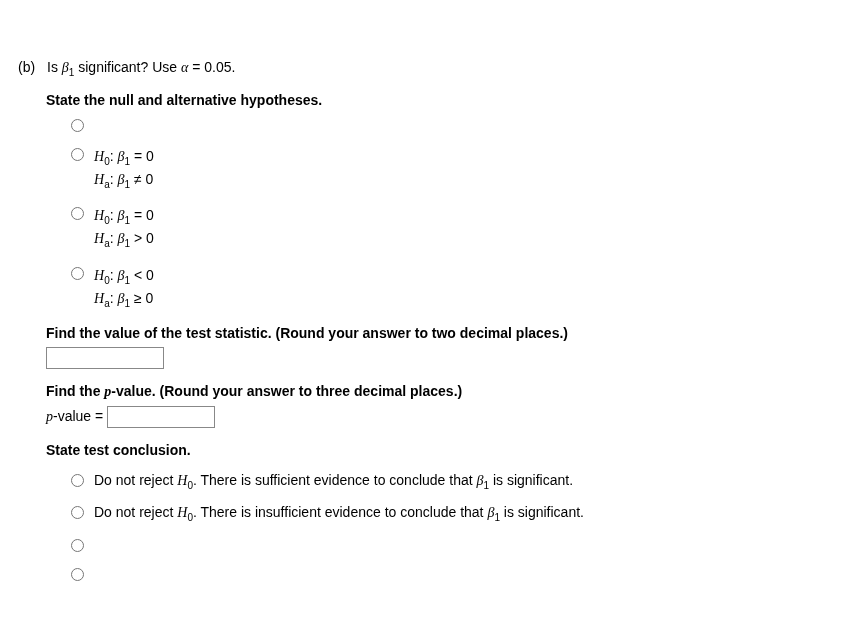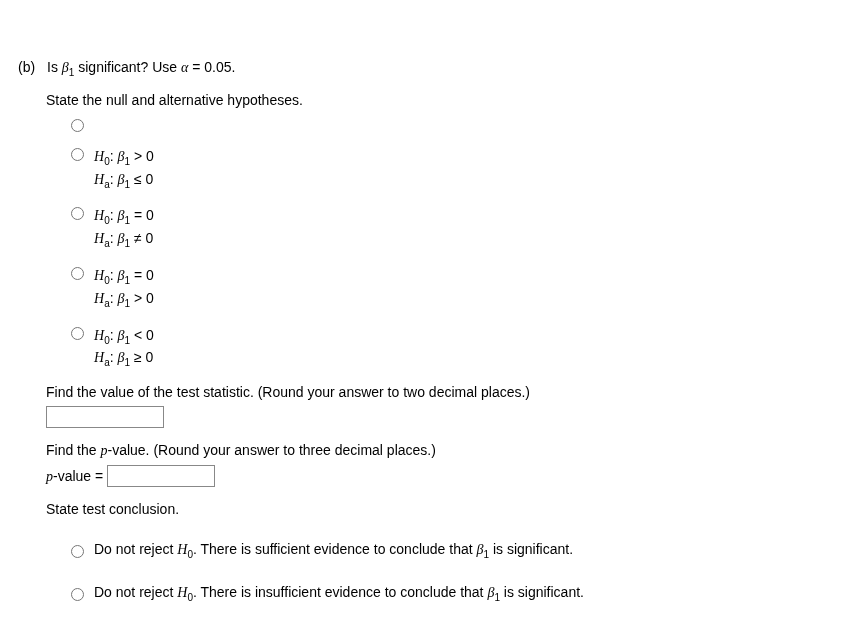--- a/index.html
+++ b/index.html
@@ -15,20 +15,21 @@
     .part-label {
       display: inline-block;
       margin-right: 8px;
     }
     .question-line {
       margin-bottom: 14px;
       margin-top: 47px;
     }
     .sub-prompt {
       margin: 12px 0 6px 28px;
+      font-weight: bold;
     }
     .options-group {
       margin-left: 48px;
     }
     .radio-option {
       margin: 9px 0 14px 0;
       display: flex;
       align-items: flex-start;
     }
     .radio-option input[type="radio"] {
@@ -48,44 +49,37 @@
     }
     .input-wide { width: 110px; }
     .input-med { width: 100px; }
     .input-block {
       margin: 6px 0 14px 28px;
     }
     .concl-options {
       margin-left: 48px;
     }
     .concl-options .radio-option {
-      margin: 24px 0;
-      align-items: center;
+      margin: 14px 0;
+      align-items: flex-start;
     }
   </style>
 </head>
 <body>
 
 <div class="question-line">
   <span class="part-label">(b)</span>
   <span>Is <span class="ital">β</span><span class="sub">1</span> significant? Use <span class="ital">α</span> = 0.05.</span>
 </div>
 
 <div class="sub-prompt">State the null and alternative hypotheses.</div>
 
 <div class="options-group">
   <label class="radio-option">
     <input type="radio" name="hyp" style="">
-  </label>
-  <label class="radio-option">
-    <input type="radio" name="hyp" style="">
-    <span class="hyp-lines">
-      <span class="ital">H</span><span class="sub">0</span>: <span class="ital">β</span><span class="sub">1</span> &gt; 0<br>
-      <span class="ital">H</span><span class="sub">a</span>: <span class="ital">β</span><span class="sub">1</span> ≤ 0
-    </span>
   </label>
   <label class="radio-option">
     <input type="radio" name="hyp" style="">
     <span class="hyp-lines">
       <span class="ital">H</span><span class="sub">0</span>: <span class="ital">β</span><span class="sub">1</span> = 0<br>
       <span class="ital">H</span><span class="sub">a</span>: <span class="ital">β</span><span class="sub">1</span> ≠ 0
     </span>
   </label>
   <label class="radio-option">
     <input type="radio" name="hyp" style="">

